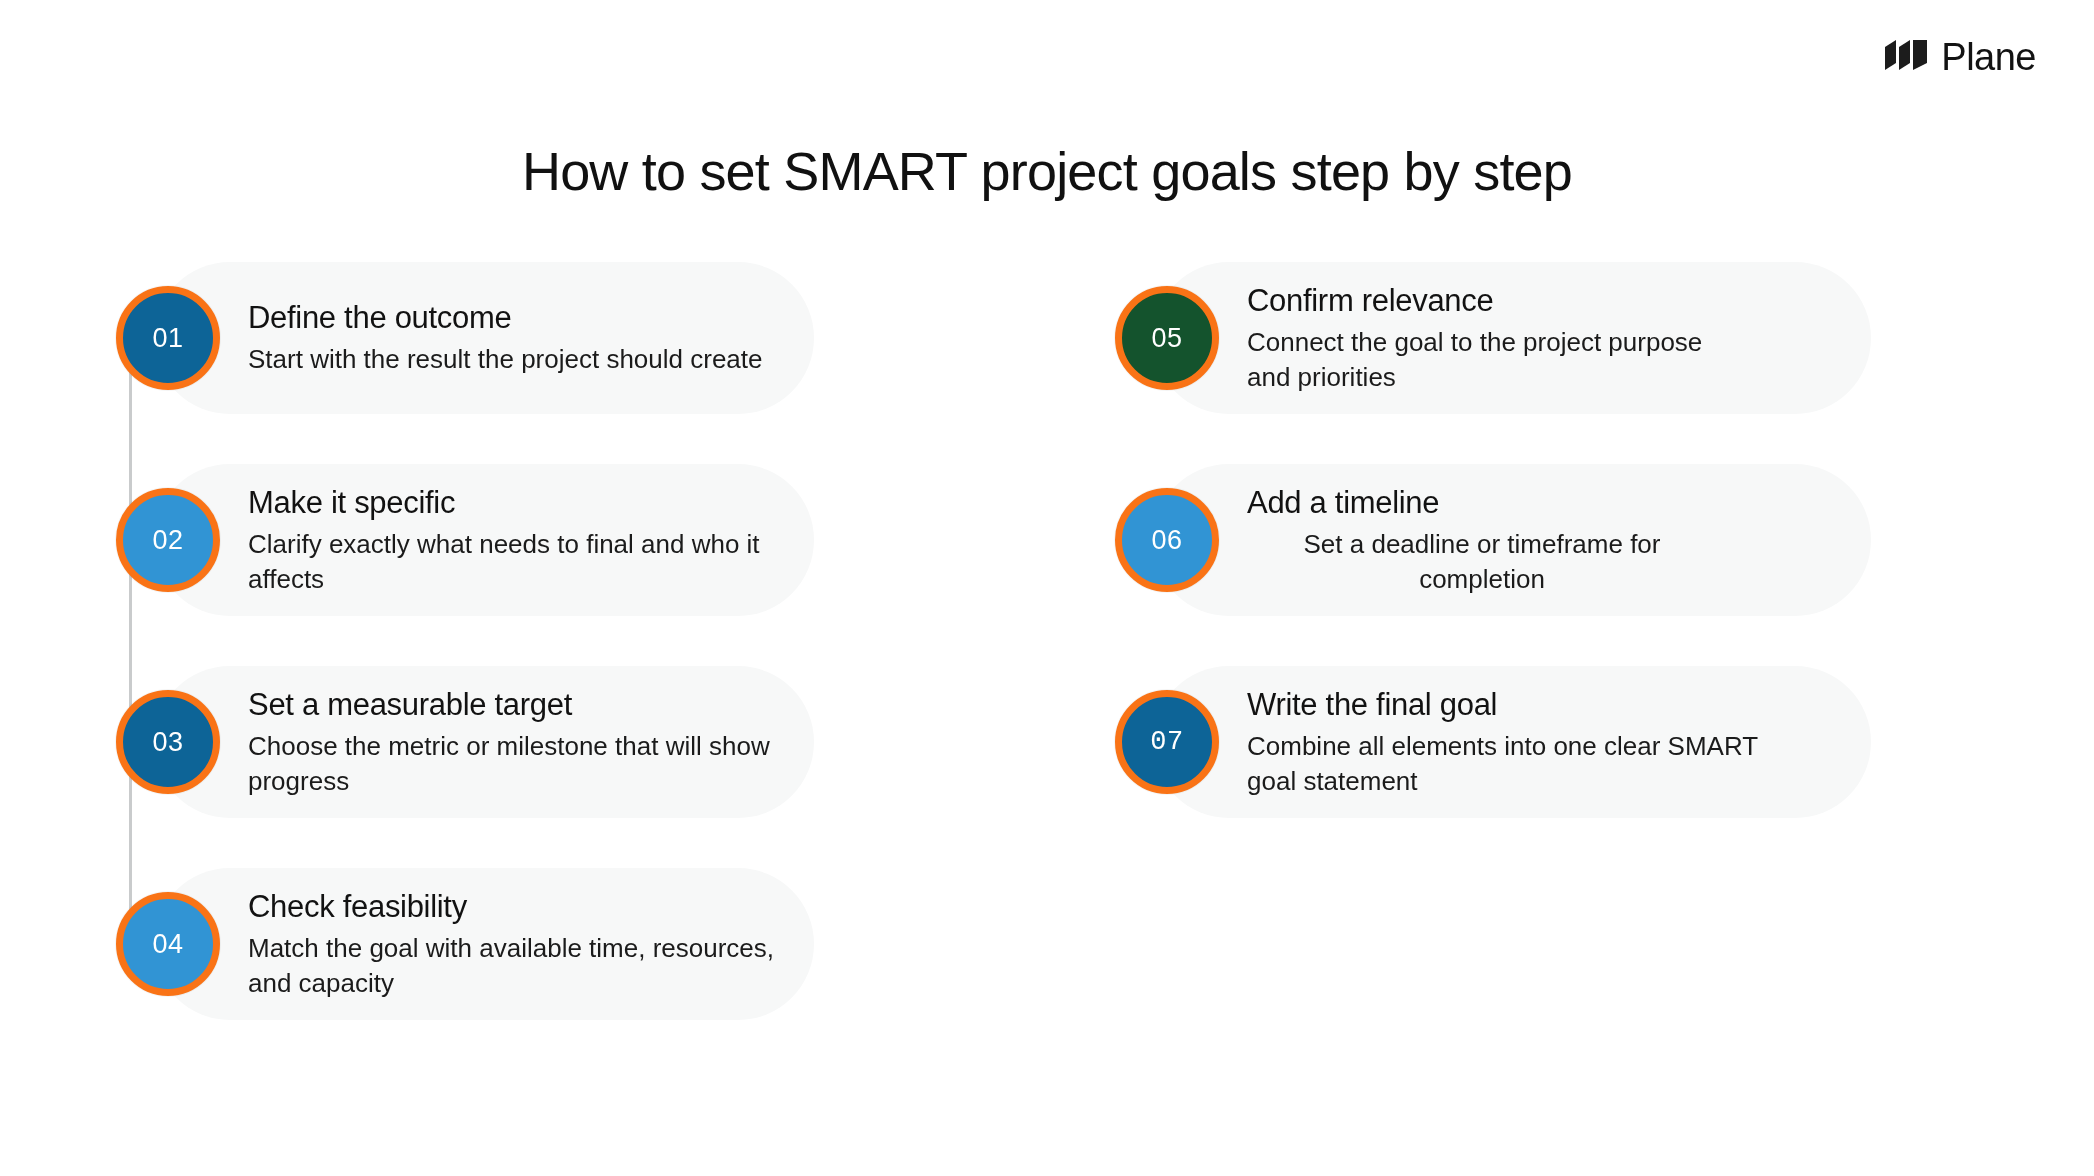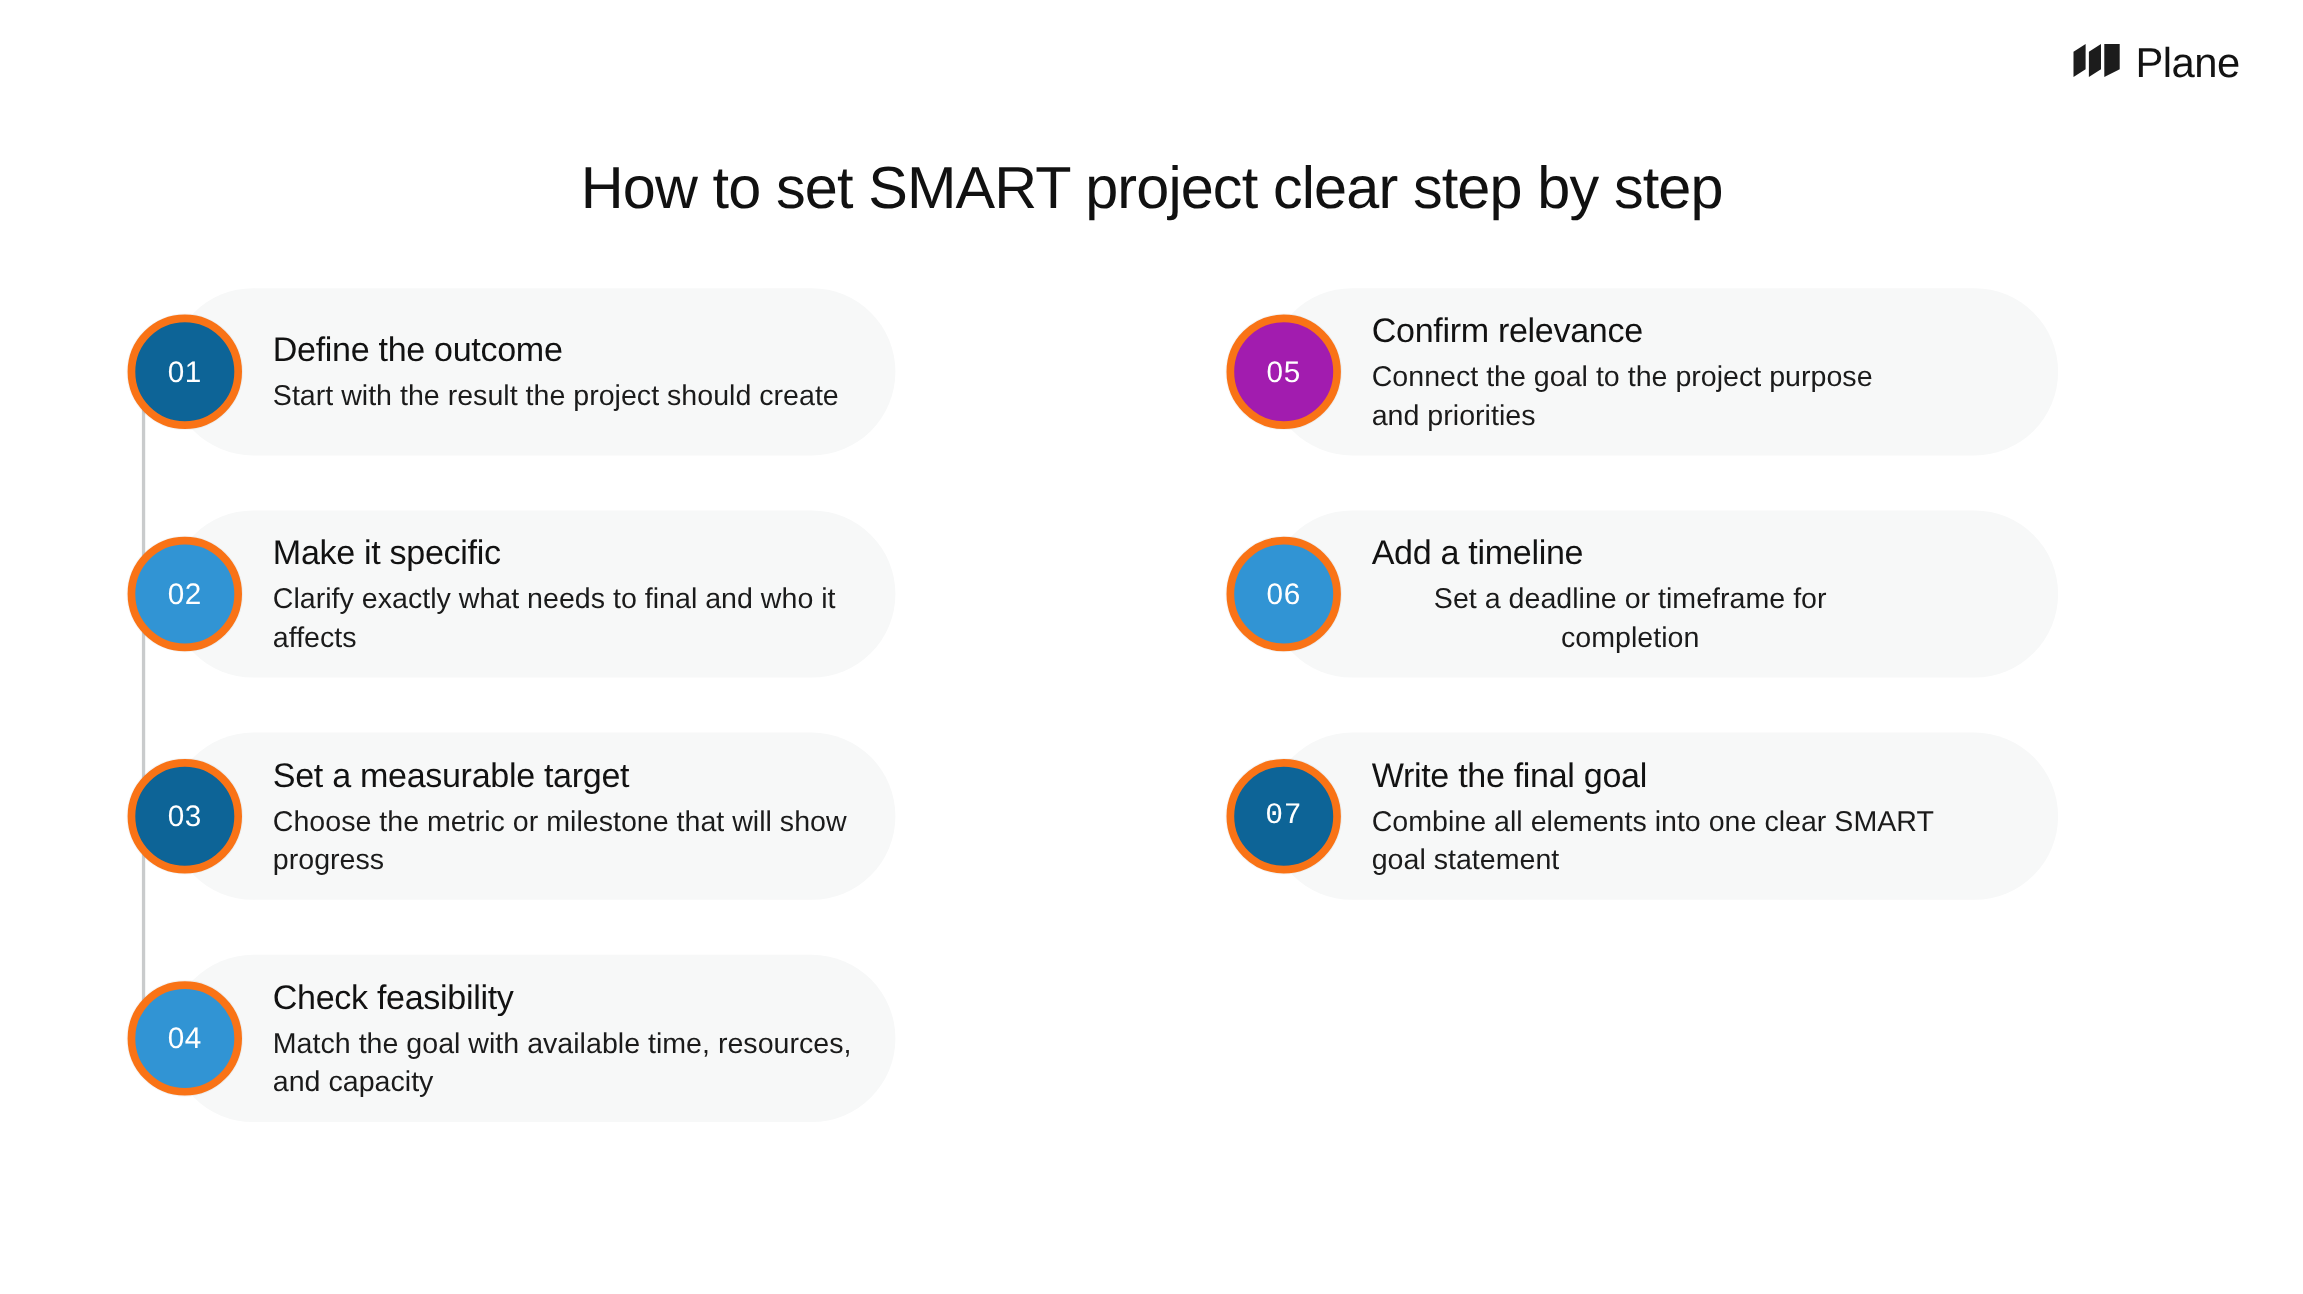--- a/index.html
+++ b/index.html
@@ -157,21 +157,21 @@
   <span class="brand-mark">
     <svg width="46" height="34" viewBox="0 0 46 34" aria-hidden="true">
       <path d="M2 9 L13 2 L13 25 L2 32 Z" fill="#1c1c1c"></path>
       <path d="M16 9 L27 2 L27 25 L16 32 Z" fill="#1c1c1c"></path>
       <path d="M30 2 L44 2 L44 25 L30 32 Z" fill="#1c1c1c"></path>
     </svg>
   </span>
   <span class="brand-name">Plane</span>
 </div>
 
-<div class="page-title">How to set SMART project clear step by step</div>
+<div class="page-title">How to set SMART project goals step by step</div>
 
 <div class="columns">
 
   <div class="column left">
     <div class="rail">
       <div class="rail-line" style="height: 606px; background: rgb(201, 203, 204);"></div>
       <div class="rail-dot" style="top: 55px; background: rgb(13, 100, 151);"></div>
       <div class="rail-dot" style="top: 257px; background: rgb(49, 148, 212);"></div>
       <div class="rail-dot" style="top: 459px; background: rgb(13, 100, 151);"></div>
       <div class="rail-dot" style="top: 661px; background: rgb(49, 148, 212);"></div>
@@ -228,21 +228,21 @@
     <div class="rail">
       
       
       
       
     </div>
 
     <div class="steps">
       <div class="step">
         <div class="step-card" style="background: rgb(247, 248, 248);"></div>
-        <div class="badge" style="background: #a21caf;">
+        <div class="badge" style="background: #14532d;">
           <span>05</span>
         </div>
         <div class="step-text">
           <div class="step-heading">Confirm relevance</div>
           <div class="step-desc" style="max-width:470px;">Connect the goal to the project purpose and priorities</div>
         </div>
       </div>
 
       <div class="step">
         <div class="step-card" style="background: rgb(247, 248, 248);"></div>

